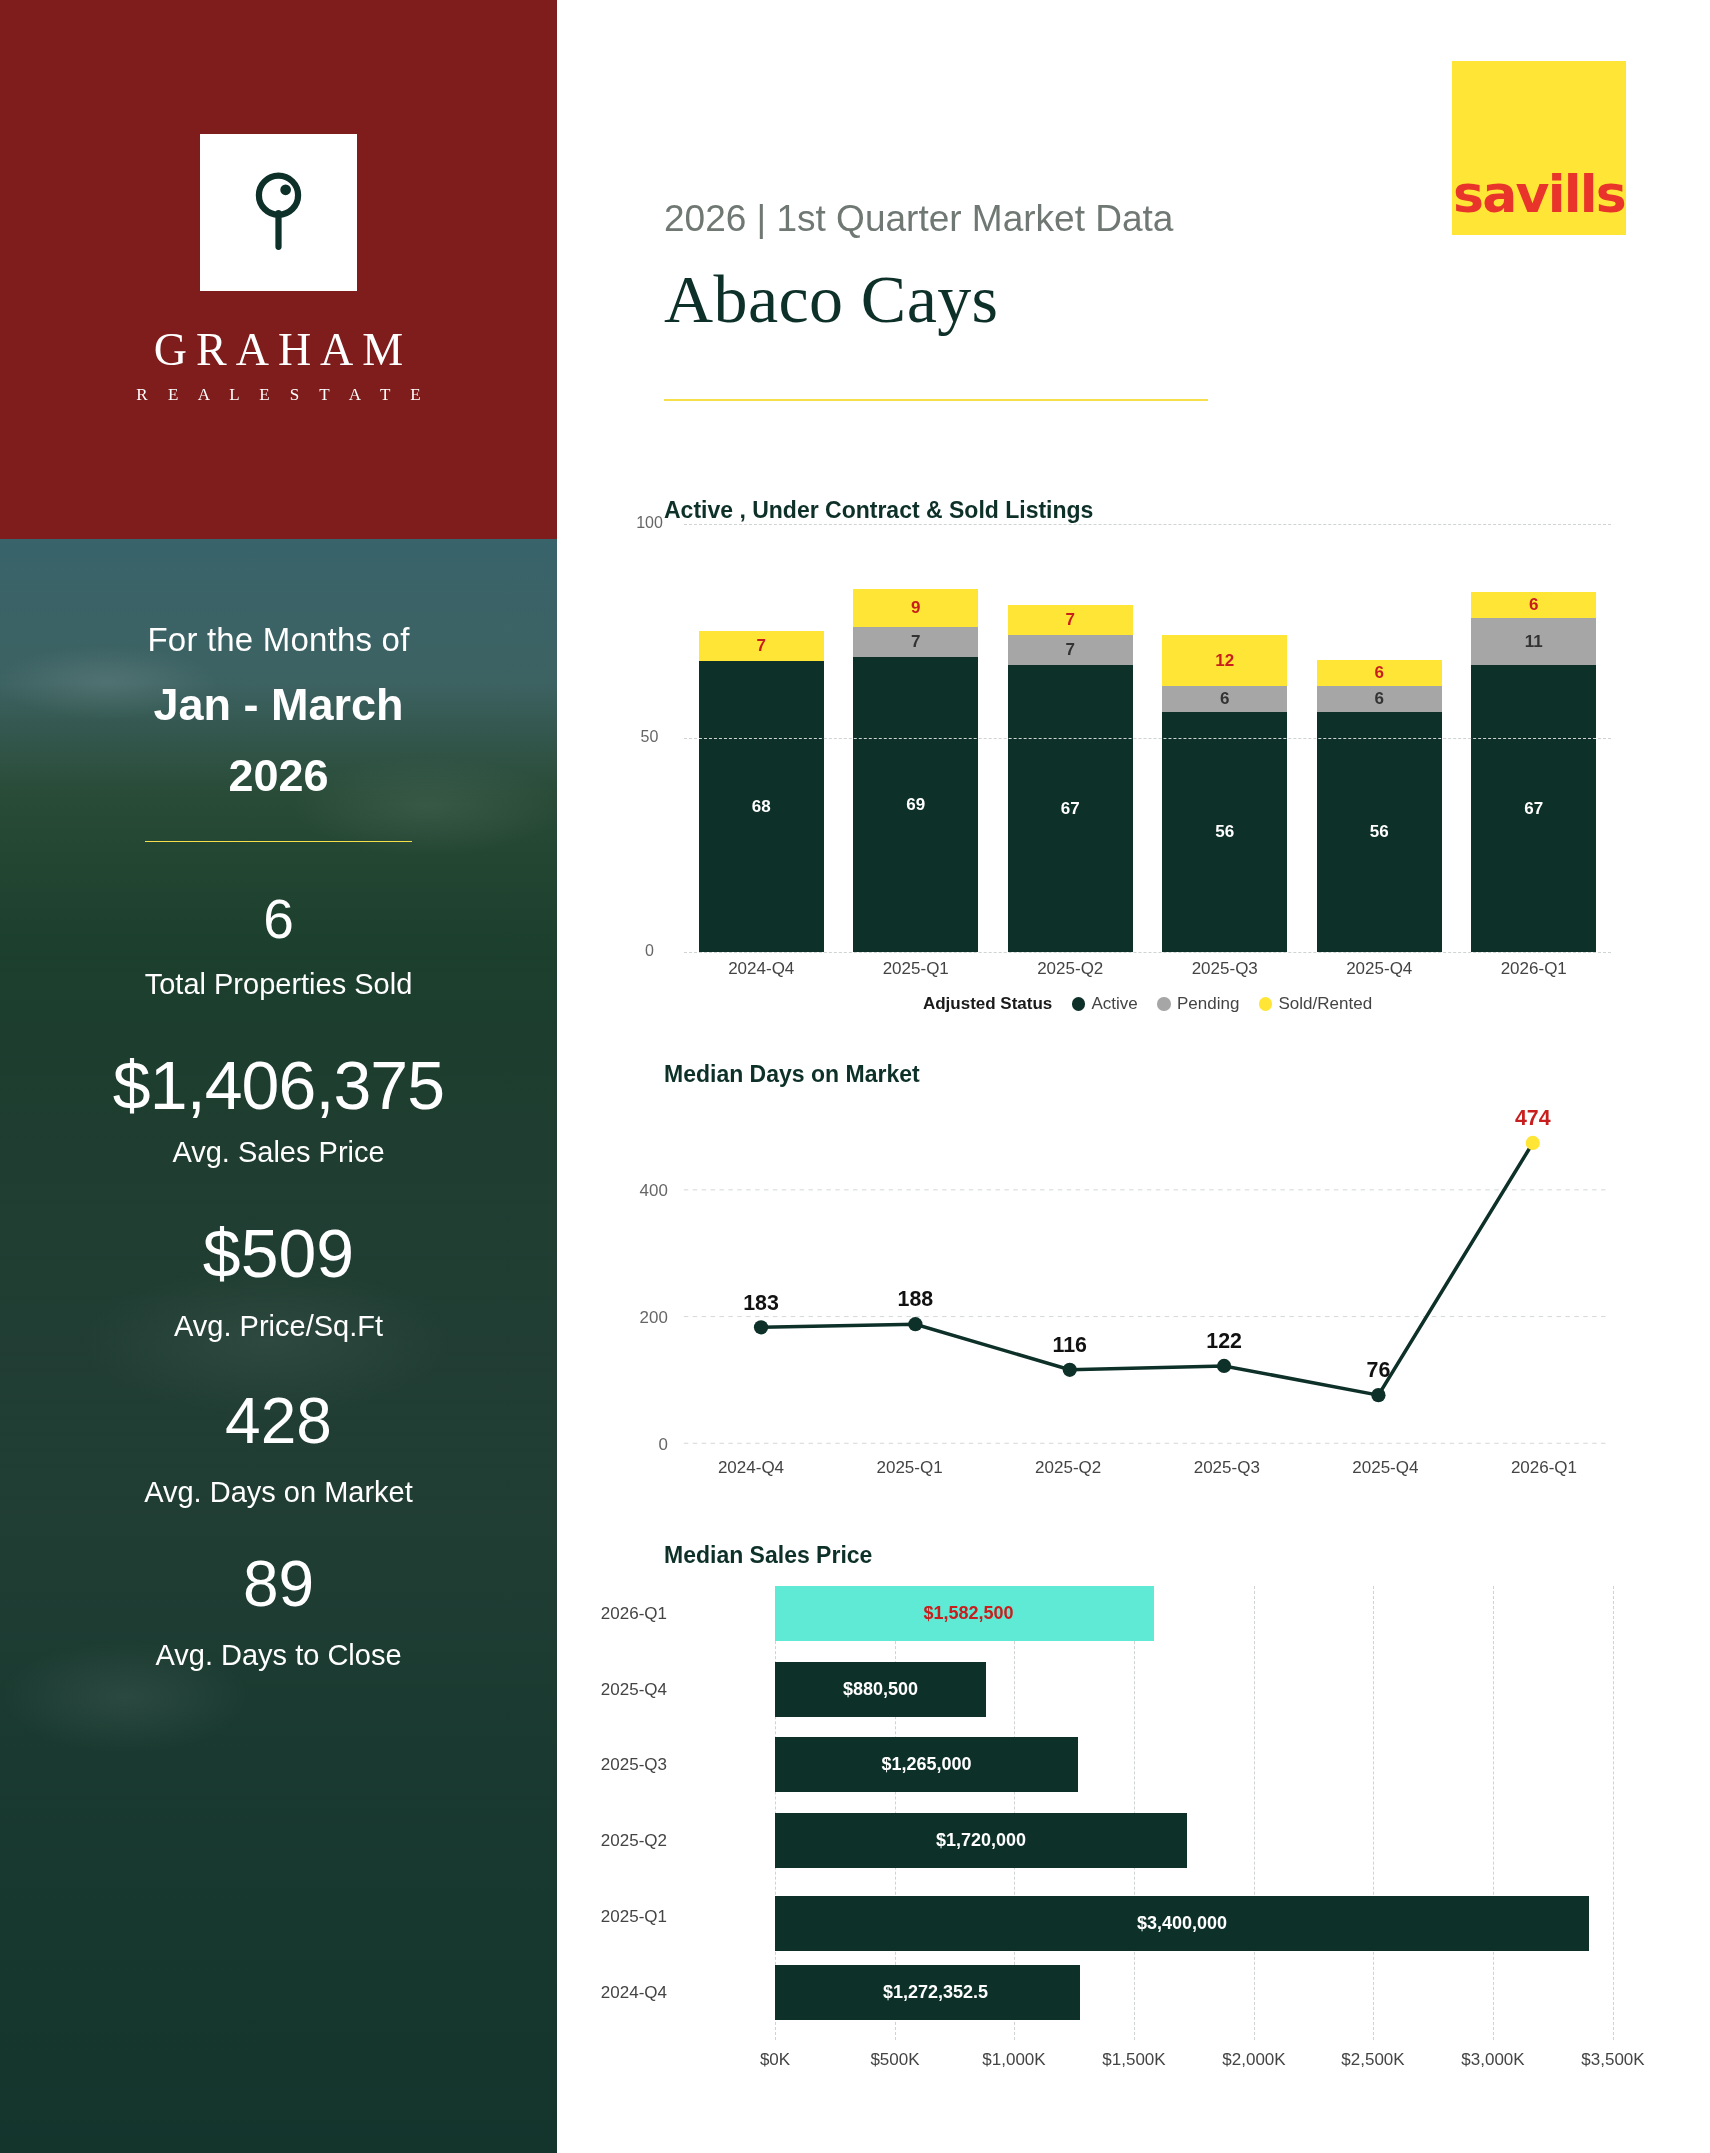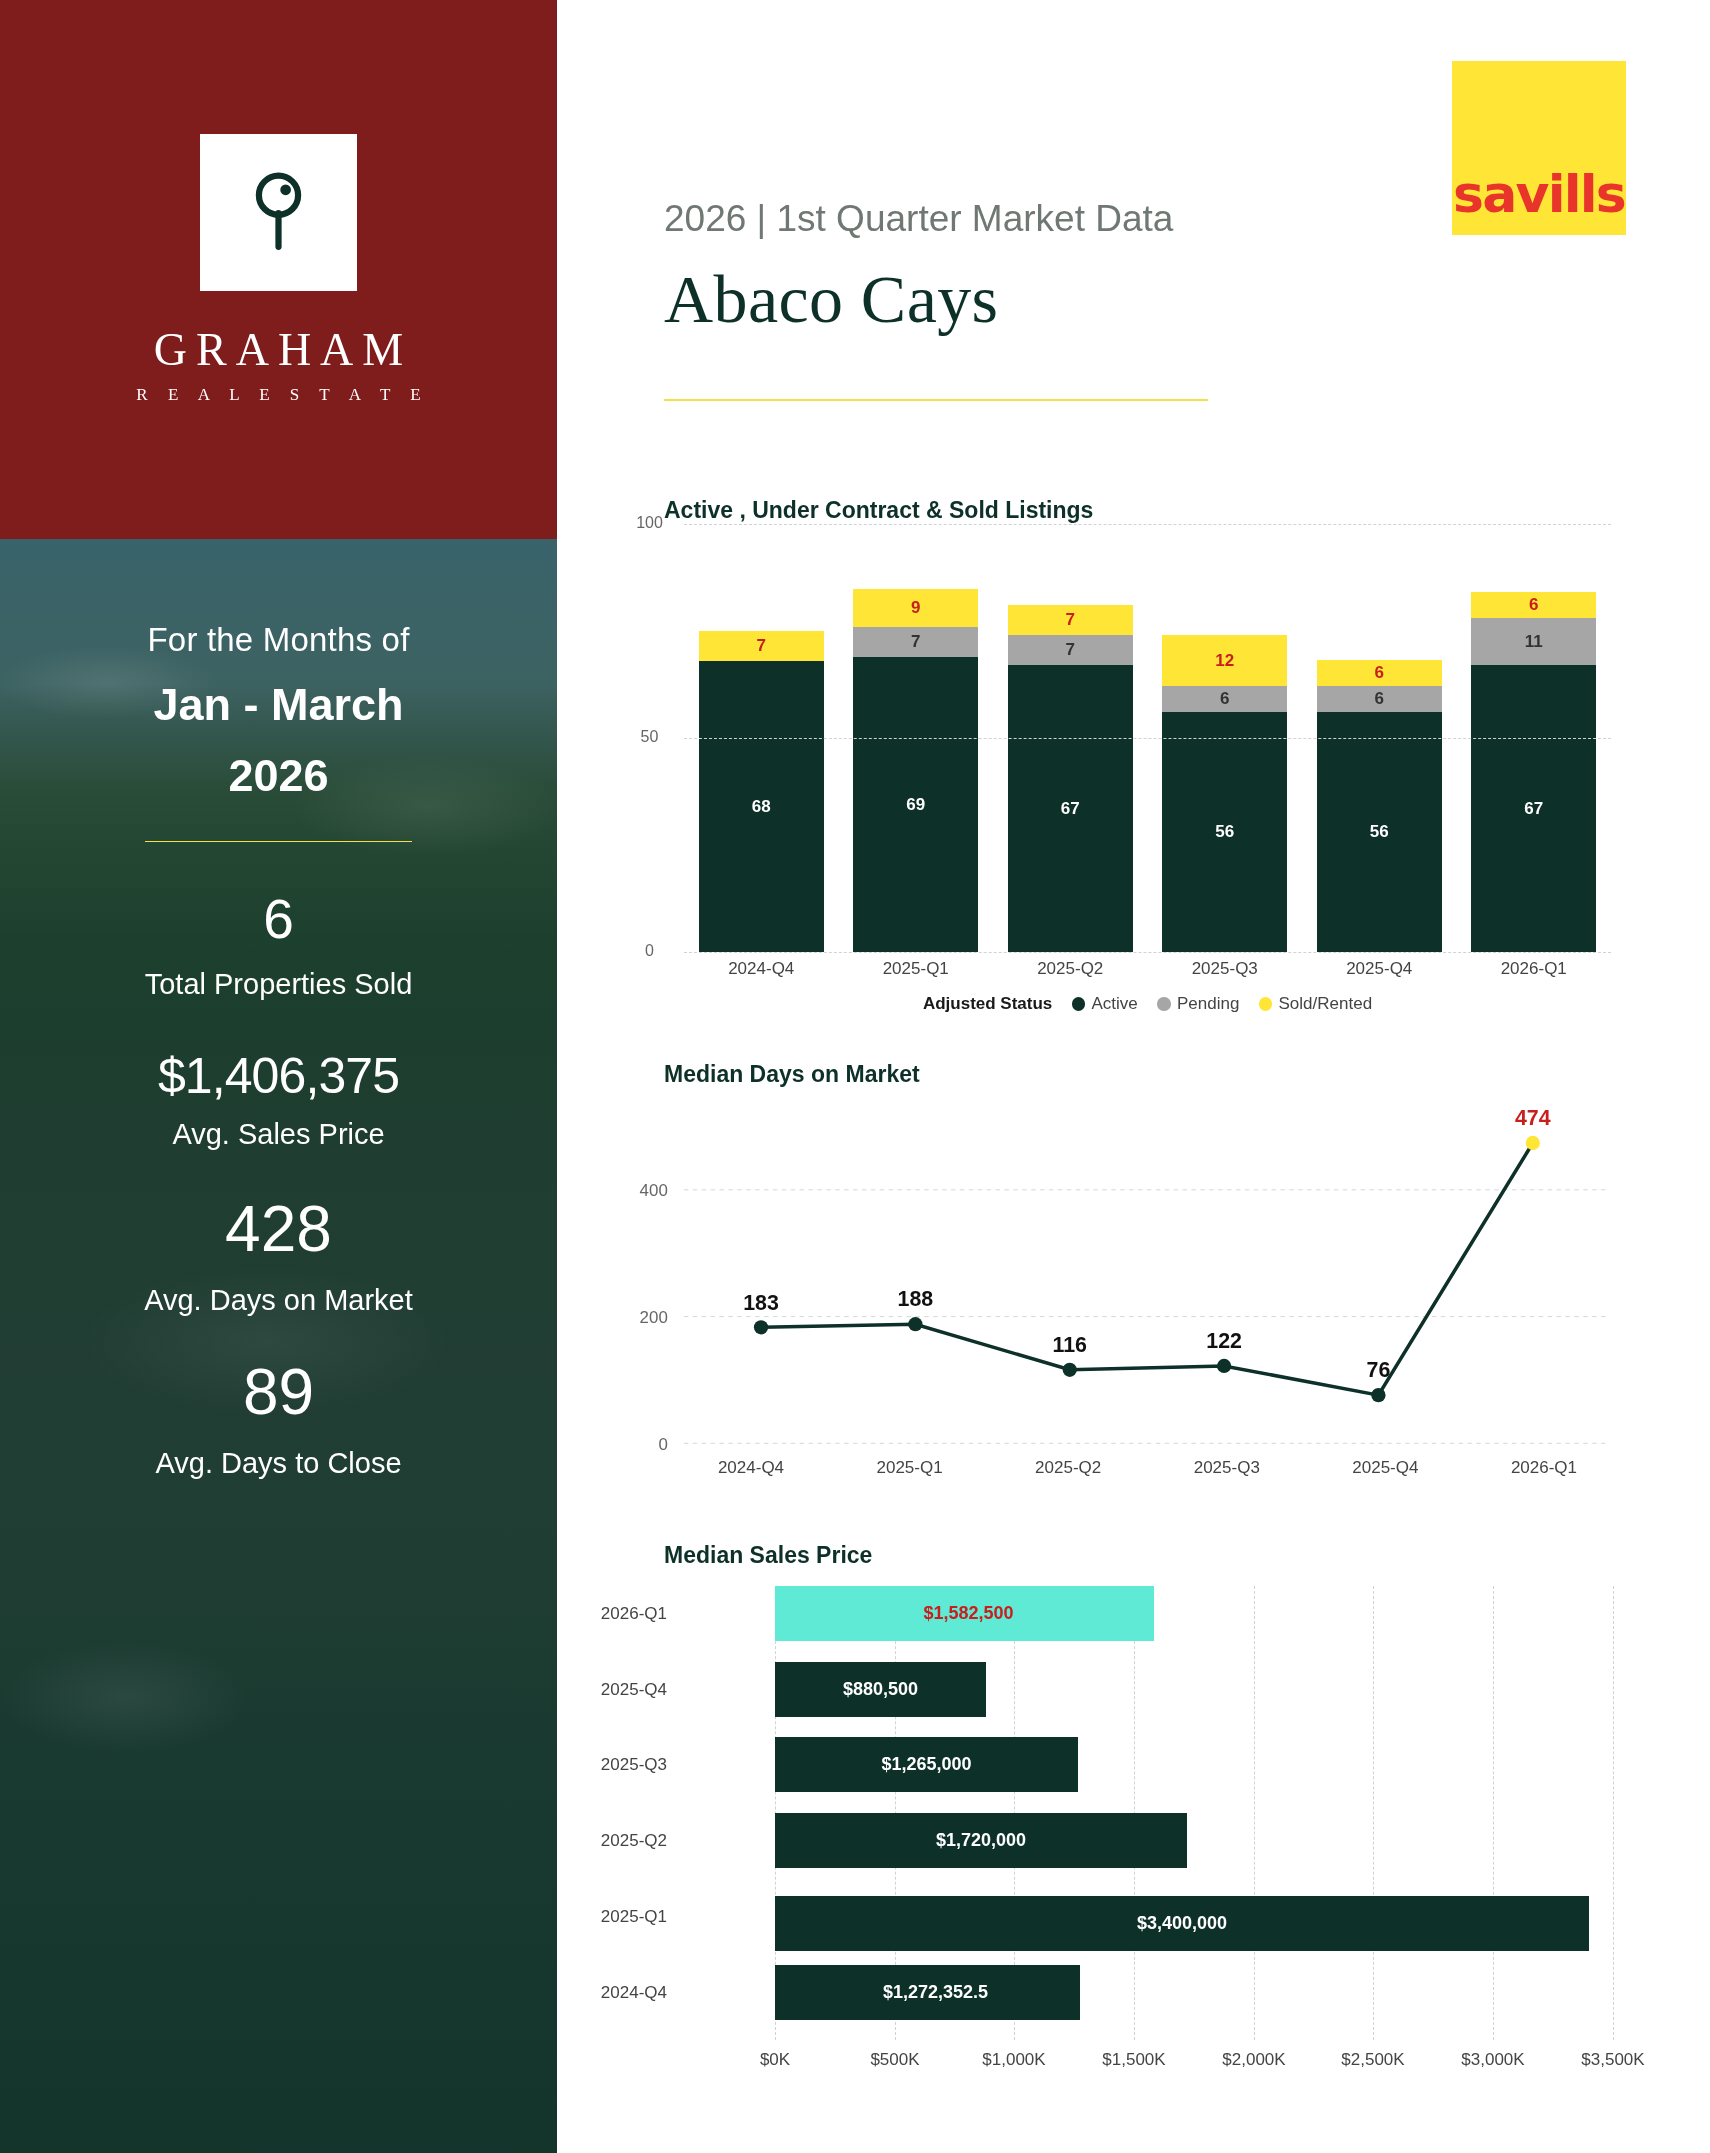--- a/index.html
+++ b/index.html
@@ -120,21 +120,21 @@
   .stat-value {
     font-weight: 400;
     line-height: 1;
   }
   .stat-label {
     font-weight: 400;
     line-height: 1;
   }
   .s1 .stat-value { font-size: 55px; margin-top: 50px; }
   .s1 .stat-label { font-size: 29px; margin-top: 23px; }
-  .s2 .stat-value { font-size: 50px; margin-top: 52px; letter-spacing: -0.9px; }
+  .s2 .stat-value { font-size: 68px; margin-top: 52px; letter-spacing: -0.9px; }
   .s2 .stat-label { font-size: 29px; margin-top: 19px; }
   .s3 .stat-value { font-size: 68px; margin-top: 52px; }
   .s3 .stat-label { font-size: 29px; margin-top: 25px; }
   .s4 .stat-value { font-size: 64px; margin-top: 48px; }
   .s4 .stat-label { font-size: 29px; margin-top: 25px; }
   .s5 .stat-value { font-size: 64px; margin-top: 45px; }
   .s5 .stat-label { font-size: 29px; margin-top: 25px; }
 
   
   .right-panel {
@@ -336,20 +336,24 @@
       <div class="months-value">2026</div>
       <div class="divider"></div>
 
       <div class="s1">
         <div class="stat-value">6</div>
         <div class="stat-label">Total Properties Sold</div>
       </div>
       <div class="s2">
         <div class="stat-value">$1,406,375</div>
         <div class="stat-label">Avg. Sales Price</div>
+      </div>
+      <div class="s3">
+        <div class="stat-value">$509</div>
+        <div class="stat-label">Avg. Price/Sq.Ft</div>
       </div>
       <div class="s4">
         <div class="stat-value">428</div>
         <div class="stat-label">Avg. Days on Market</div>
       </div>
       <div class="s5">
         <div class="stat-value">89</div>
         <div class="stat-label">Avg. Days to Close</div>
       </div>
     </div>

